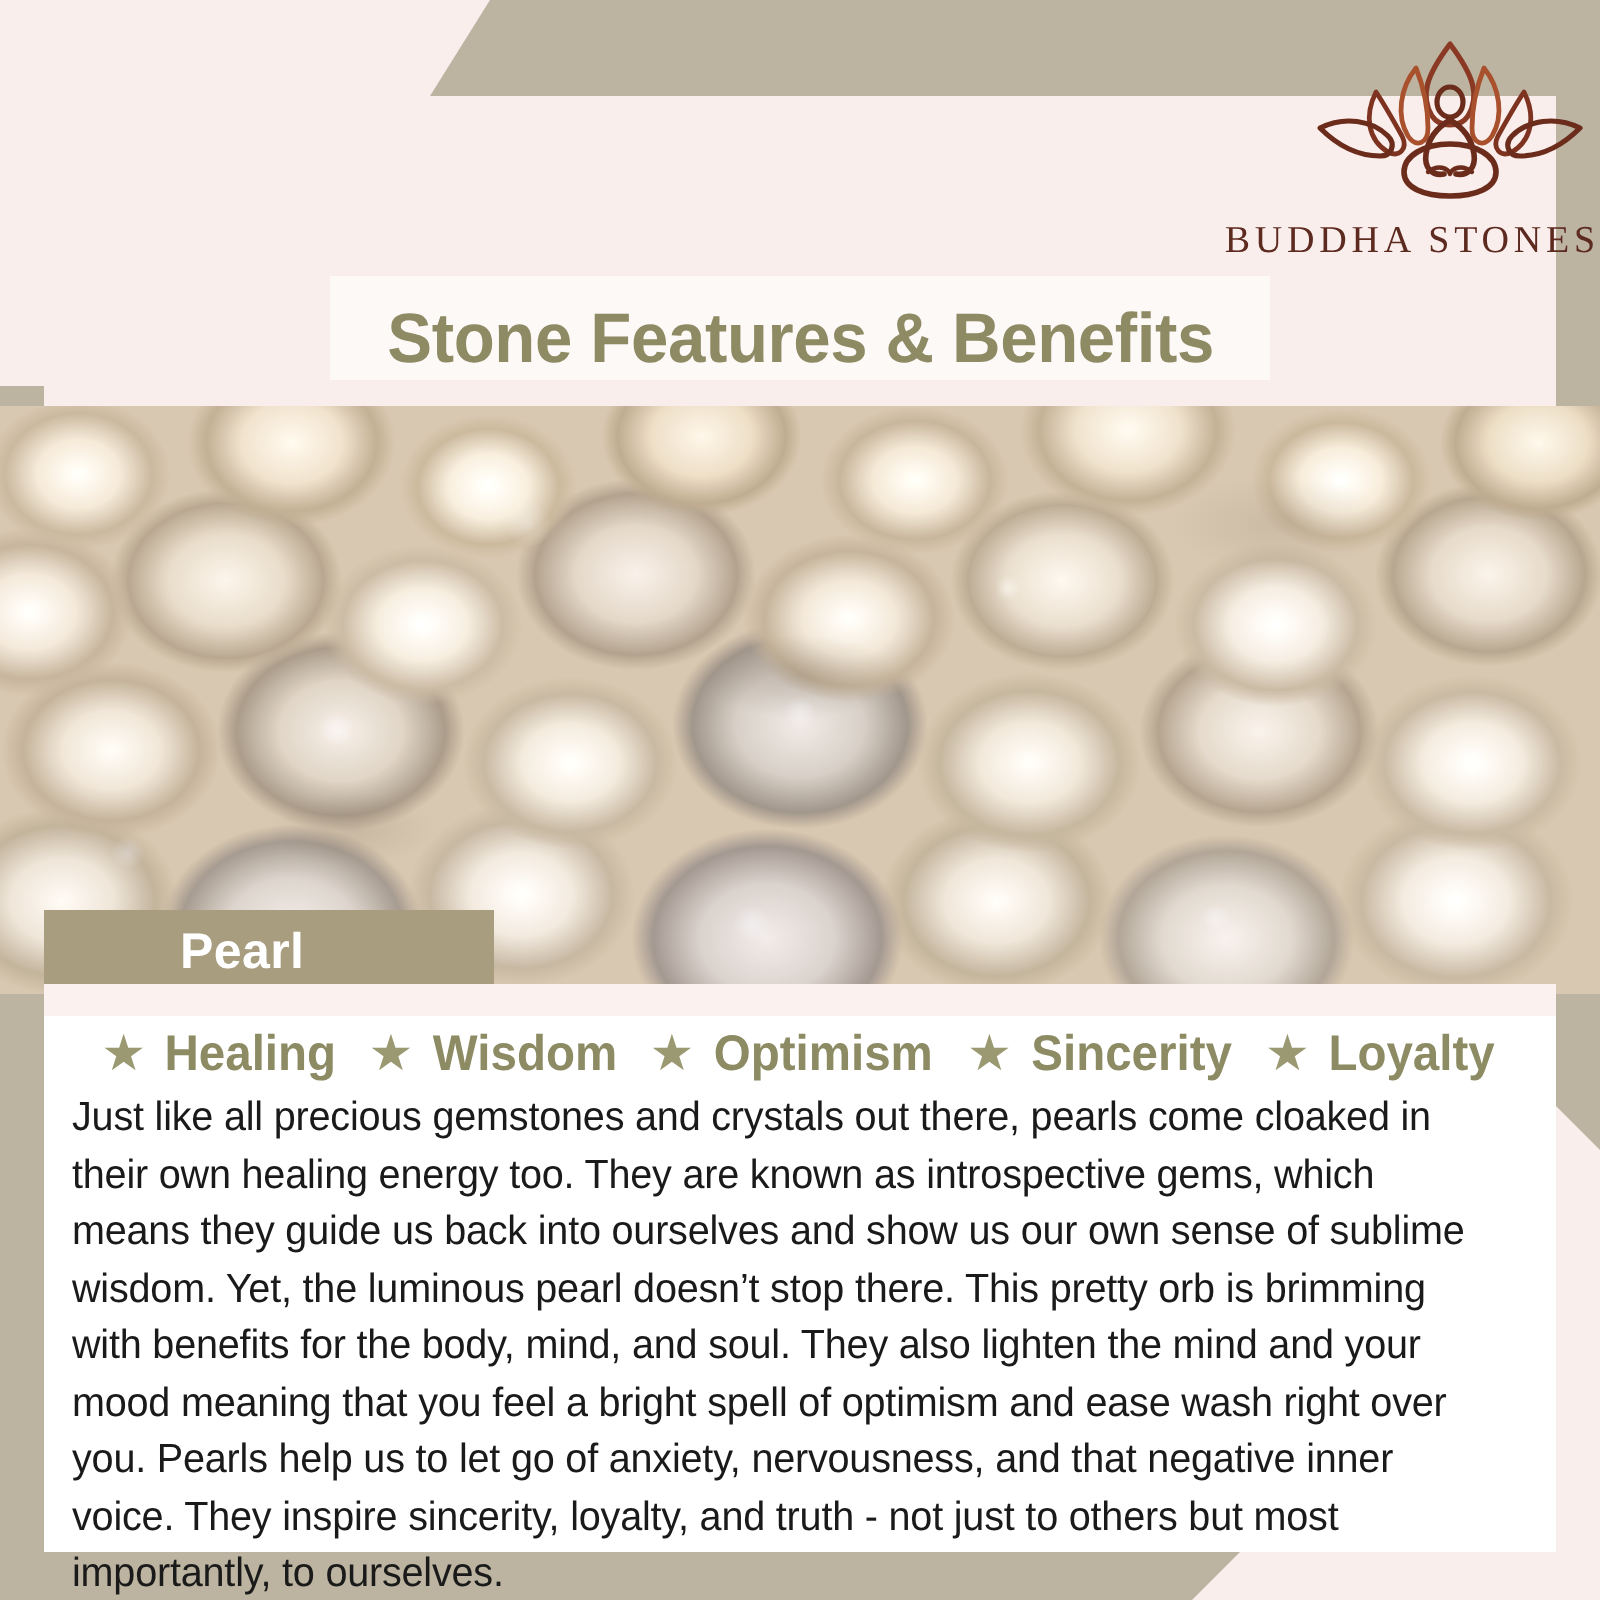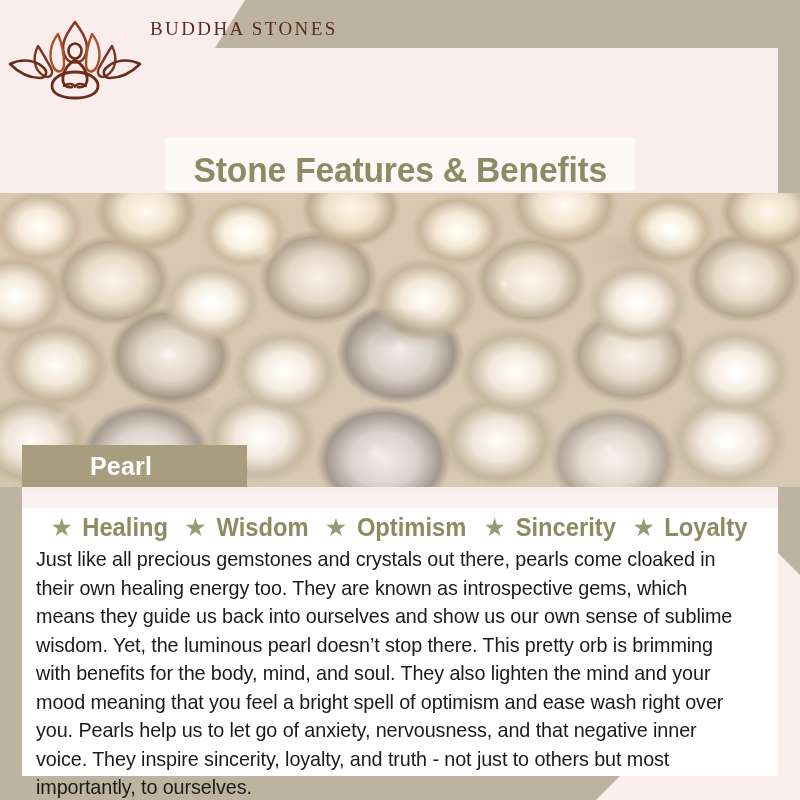--- a/index.html
+++ b/index.html
@@ -57,21 +57,22 @@
     position: absolute;
     top: 0; left: 0;
     width: 800px; height: 193px;
     z-index: 2;
   }
 
   .logo-wrap {
     position: absolute;
     top: 14px; left: 0; right: 0;
     display: flex;
-    align-items: flex-start;
+    flex-direction: column;
+    align-items: flex-end;
   }
 
   .logo-mark { width: 150px; height: 92px; display: block; }
 
   .logo-text {
     margin-top: 4px;
     font-family: "Liberation Serif", serif;
     font-size: 19px;
     letter-spacing: 2.4px;
     color: #5d2a20;
@@ -96,21 +97,21 @@
     font-size: 35px;
     font-weight: bold;
     color: #8e8a64;
     letter-spacing: -0.2px;
     transform: scaleX(0.96);
   }
 
   
   .hero {
     position: absolute;
-    top: 193px; left: 0;
+    top: 203px; left: 0;
     width: 800px; height: 294px;
     overflow: hidden;
     z-index: 2;
     background: #d9c9b4;
   }
   .hero-img { position: absolute; inset: 0; }
 
   
   .pearl-bed {
     position: absolute; inset: -10px;

